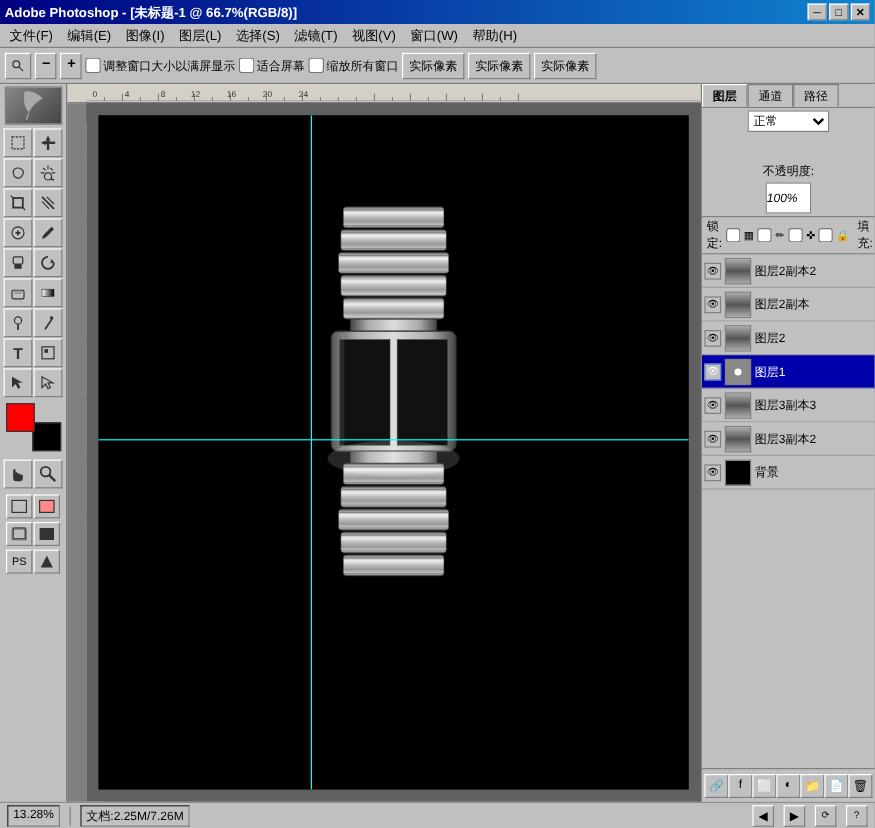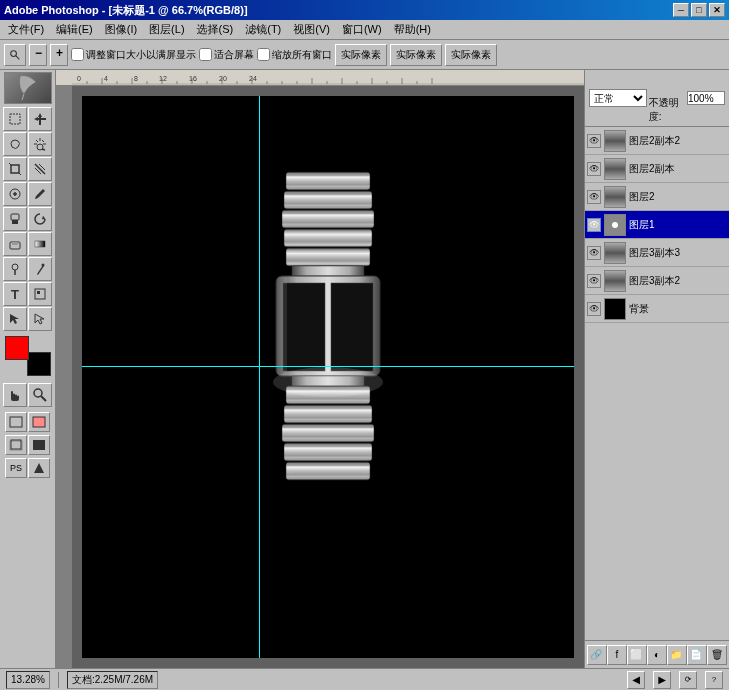--- a/index.html
+++ b/index.html
@@ -276,20 +276,21 @@
       border-color: #ffffff #808080 transparent #ffffff;
       font-weight: bold;
     }
 
     #panel-controls {
       padding: 2px 4px;
       display: flex;
       align-items: center;
       gap: 2px;
       border-bottom: 1px solid #808080;
+      flex-direction: column;
     }
     .panel-select {
       height: 18px;
       font-size: 10px;
       background: white;
       border: 1px solid #808080;
     }
     #layer-lock-row {
       padding: 1px 4px;
       display: flex;
@@ -768,29 +769,48 @@
               <ellipse cx="70" cy="215" rx="55" ry="15" fill="rgba(255,255,255,0.15)"></ellipse>
             </svg>
           </div>
         </div>
       </div>
     </div>
   </div>
 
   <div id="panels">
 
+    <div id="panel-tabs">
+      <div class="panel-tab active">图层</div>
+      <div class="panel-tab">通道</div>
+      <div class="panel-tab">路径</div>
+    </div>
 
     <div id="panel-controls">
       <select class="panel-select" style="width:68px;">
         <option>正常</option>
       </select>
       <span style="font-size:10px;margin-top:24px;">不透明度:</span>
-      <input type="text" value="100%" style="width: 38px; height: 14px; font-size: 10px; border: 1px solid rgb(128, 128, 128);">
-    </div>
-
+      <input type="text" value="100%" style="width: 38px; height: 26px; font-size: 10px; border: 1px solid rgb(128, 128, 128); font-style: italic;">
+    </div>
+
+    <div id="layer-lock-row">
+      <span>锁定:</span>
+      <input type="checkbox" style="width: 12px; height: 12px;">
+      <span style="font-size:9px;">▦</span>
+      <input type="checkbox" style="width: 12px; height: 12px;">
+      <span style="font-size:9px;">✏</span>
+      <input type="checkbox" style="width: 12px; height: 12px;">
+      <span style="font-size:9px;">✜</span>
+      <input type="checkbox" style="width: 12px; height: 12px;">
+      <span style="font-size:9px;">🔒</span>
+      <span style="flex:1;"></span>
+      <span style="font-size:10px;">填充:</span>
+
+    </div>
 
     <div id="layers-list">
 
       <div class="layer-item">
         <div class="layer-eye" title="visibility">👁</div>
         <div class="layer-thumb" style="background: linear-gradient(135deg, #888 0%, #ccc 50%, #888 100%);">
           <div style="width:100%;height:100%; background:linear-gradient(to bottom,#aaa,#555,#aaa);"></div>
         </div>
         <span class="layer-name">图层2副本2</span>
       </div>

